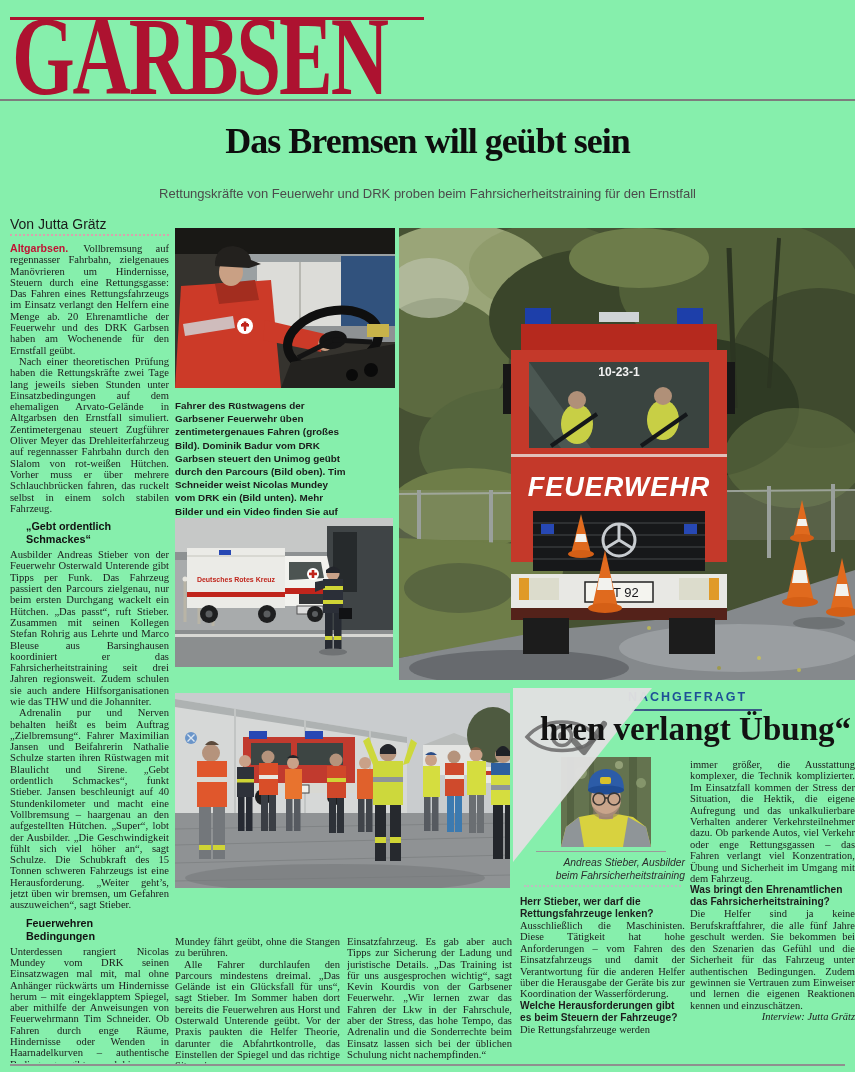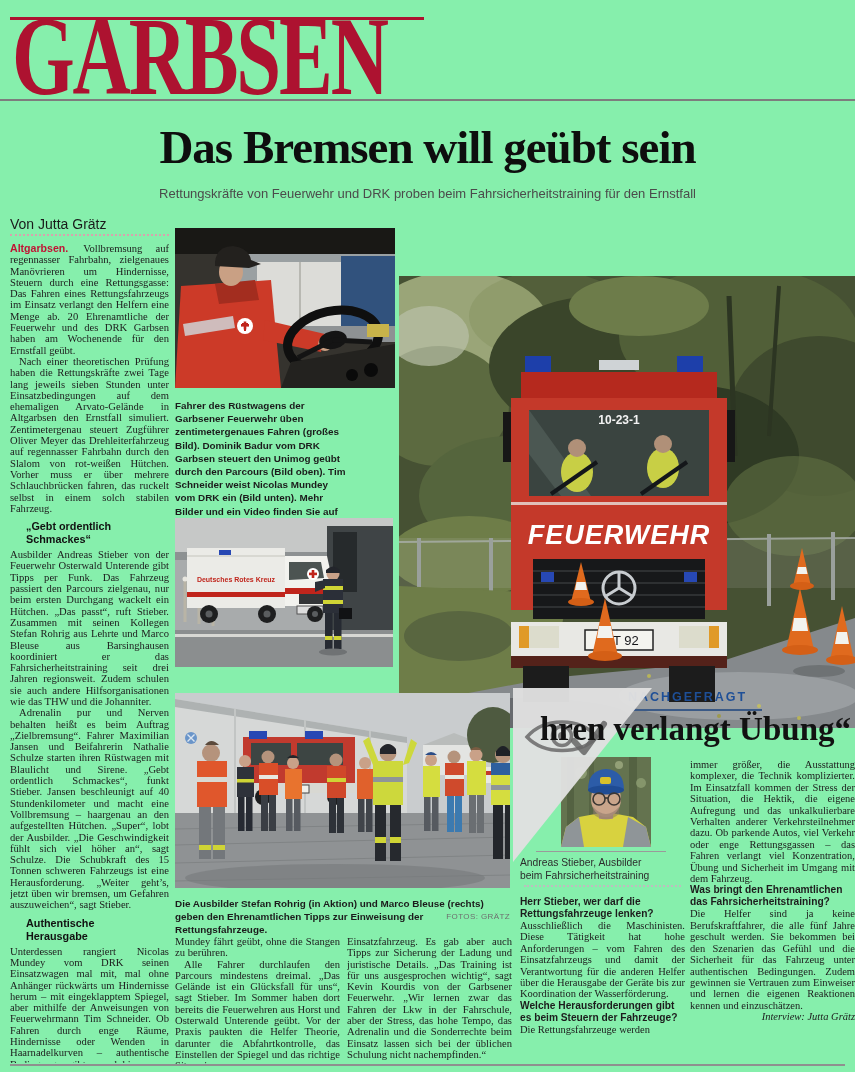--- a/index.html
+++ b/index.html
@@ -6,21 +6,21 @@
   .page{position:relative;width:855px;height:1072px;background:#86efac;overflow:hidden;
         font-family:"Liberation Sans",sans-serif;color:#1c1c1c;}
   .abs{position:absolute;}
   
   .toprule{position:absolute;left:10px;top:17px;width:414px;height:3px;background:#ad1230;}
   .masthead{position:absolute;left:12px;top:8px;font-family:"Liberation Serif",serif;
             font-weight:700;font-size:112px;line-height:96px;color:#ad1230;
             letter-spacing:-3px;transform:scale(.72,1);transform-origin:left top;white-space:nowrap;}
   .rule2{position:absolute;left:0px;top:99px;width:855px;height:2px;background:#7d7d7d;}
   .headline{position:absolute;left:0;top:120px;width:855px;text-align:center;
-            font-family:"Liberation Serif",serif;font-weight:700;font-size:47px;
+            font-family:"Liberation Serif",serif;font-weight:700;font-size:36px;
             letter-spacing:-1px;color:#0e0e0e;}
   .subheadline{position:absolute;left:0;top:186px;width:855px;text-align:center;
             font-size:13px;color:#4b4b4b;}
   .byline{position:absolute;left:10px;top:216px;font-size:14px;color:#1a1a1a;}
   .byline-rule{position:absolute;left:10px;top:234px;width:159px;border-bottom:2px dotted #d8a3ad;}
   
   .bodycol{font-family:"Liberation Serif",serif;font-size:10.6px;line-height:11.3px;
            text-align:justify;color:#1c1c1c;hyphens:auto;overflow:hidden;}
   .bodycol p{margin:0;}
   .bodycol p.ind{text-indent:9px;}
@@ -37,22 +37,22 @@
   .kicker-rule{position:absolute;left:632px;top:709px;width:130px;height:2px;background:#3b5a86;}
   .iv-headline{position:absolute;right:4px;top:711px;font-family:"Liberation Serif",serif;
           font-weight:700;font-size:33px;color:#121212;z-index:6;white-space:nowrap;}
   .iv-q{font-family:"Liberation Sans",sans-serif;font-weight:700;font-size:10.2px;
         line-height:12px;text-align:left;margin:6px 0 2px;}
   .iv-col{font-family:"Liberation Serif",serif;font-size:10.5px;line-height:11.4px;
         text-align:justify;hyphens:auto;color:#1c1c1c;}
   .iv-col p{margin:0;}
   .iv-credit{display:block;text-align:right;font-style:italic;}
   .portrait-line{position:absolute;left:536px;top:851px;width:130px;height:1px;background:#9a9a9a;}
-  .portrait-cap{position:absolute;left:520px;top:856px;width:165px;text-align:left;
-        font-size:10.3px;line-height:13px;color:#2d2d2d;}
+  .portrait-cap{position:absolute;left:520px;top:856px;width:165px;text-align:right;
+        font-size:10.3px;line-height:13px;color:#2d2d2d;font-style:italic;}
   .portrait-dots{position:absolute;left:524px;top:885px;width:157px;border-bottom:2px dotted #bdbdbd;}
   .watermark-tri{position:absolute;left:513px;top:688px;z-index:4;}
   .watermark-eye{position:absolute;left:522px;top:710px;z-index:5;}
   .bottomrule{position:absolute;left:10px;top:1064px;width:835px;height:2px;background:#8f8f8f;}
   .photo{position:absolute;overflow:hidden;background:#777;}
   svg{display:block;}
 </style>
 </head>
 <body>
 
@@ -66,21 +66,21 @@
   <div class="subheadline">Rettungskräfte von Feuerwehr und DRK proben beim Fahrsicherheitstraining für den Ernstfall</div>
   <div class="byline">Von Jutta Grätz</div>
   <div class="byline-rule"></div>
 
   <div class="abs bodycol" style="left:10px;top:243px;width:159px;height:820px;">
     <p><span class="leadin">Altgarbsen.</span> <span>Vollbremsung auf regennasser Fahrbahn, zielgenaues Manövrieren um Hindernisse, Steuern durch eine Rettungsgasse: Das Fahren eines Rettungsfahrzeugs im Einsatz verlangt den Helfern eine Menge ab. 20 Ehrenamtliche der Feuerwehr und des DRK Garbsen haben am Wochenende für den Ernstfall geübt.</span></p>
     <p class="ind">Nach einer theoretischen Prüfung haben die Rettungskräfte zwei Tage lang jeweils sieben Stunden unter Einsatzbedingungen auf dem ehemaligen Arvato-Gelände in Altgarbsen den Ernstfall simuliert. Zentimetergenau steuert Zugführer Oliver Meyer das Drehleiterfahrzeug auf regennasser Fahrbahn durch den Slalom von rot-weißen Hütchen. Vorher muss er über mehrere Schlauchbrücken fahren, das ruckelt selbst in einem solch stabilen Fahrzeug.</p>
     <h3 class="colhead">„Gebt ordentlich Schmackes“</h3>
     <p>Ausbilder Andreas Stieber von der Feuerwehr Osterwald Unterende gibt Tipps per Funk. Das Fahrzeug passiert den Parcours zielgenau, nur beim ersten Durchgang wackelt ein Hütchen. „Das passt“, ruft Stieber. Zusammen mit seinen Kollegen Stefan Rohrig aus Lehrte und Marco Bleuse aus Barsinghausen koordiniert er das Fahrsicherheitstraining seit drei Jahren regionsweit. Zudem schulen sie auch andere Hilfsorganisationen wie das THW und die Johanniter.</p>
     <p class="ind">Adrenalin pur und Nerven behalten heißt es beim Auftrag „Zielbremsung“. Fahrer Maximilian Jansen und Beifahrerin Nathalie Schulze starten ihren Rüstwagen mit Blaulicht und Sirene. „Gebt ordentlich Schmackes“, funkt Stieber. Jansen beschleunigt auf 40 Stundenkilometer und macht eine Vollbremsung – haargenau an den aufgestellten Hütchen. „Super“, lobt der Ausbilder. „Die Geschwindigkeit fühlt sich viel höher an“, sagt Schulze. Die Schubkraft des 15 Tonnen schweren Fahrzeugs ist eine Herausforderung. „Weiter geht’s, jetzt üben wir bremsen, um Gefahren auszuweichen“, sagt Stieber.</p>
-    <h3 class="colhead">Authentische Herausgabe</h3>
+    <h3 class="colhead">Feuerwehren Bedingungen</h3>
     <p>Unterdessen rangiert Nicolas Mundey vom DRK seinen Einsatzwagen mal mit, mal ohne Anhänger rückwärts um Hindernisse herum – mit eingeklapptem Spiegel, aber mithilfe der Anweisungen von Feuerwehrmann Tim Schneider. Ob Fahren durch enge Räume, Hindernisse oder Wenden in Haarnadelkurven – authentische Bedingungen gibt es auch hier.</p>
   </div>
 
   <div class="photo" style="left:175px;top:228px;width:220px;height:160px;">
     <svg width="220" height="160" viewBox="0 0 220 160">
       <rect width="220" height="160" fill="#35332e"></rect>
       <rect x="0" y="0" width="220" height="26" fill="#191815"></rect>
       <rect x="62" y="26" width="158" height="88" fill="#9aa0a2"></rect>
       <rect x="82" y="34" width="86" height="64" fill="#dcdcd8"></rect>
       <line x1="125" y1="34" x2="125" y2="98" stroke="#b8b8b2" stroke-width="2"></line>
@@ -104,21 +104,21 @@
         <line x1="158" y1="112" x2="120" y2="122" stroke="#141414" stroke-width="5"></line>
         <line x1="158" y1="112" x2="196" y2="122" stroke="#141414" stroke-width="5"></line>
       </g>
       <path d="M116,134 L220,116 L220,160 L106,160 Z" fill="#23221f"></path>
       <rect x="192" y="96" width="22" height="13" fill="#c8b34a"></rect>
       <circle cx="196" cy="142" r="7" fill="#0a0a0a"></circle>
       <circle cx="177" cy="147" r="6" fill="#0a0a0a"></circle>
     </svg>
   </div>
 
-  <div class="photo" style="left:399px;top:228px;width:456px;height:452px;margin-top:48px;">
+  <div class="photo" style="left:399px;top:228px;width:456px;height:452px;">
     <svg width="456" height="452" viewBox="0 0 456 452">
       <rect width="456" height="452" fill="#465133"></rect>
       <ellipse cx="60" cy="50" rx="90" ry="55" fill="#9aa578"></ellipse>
       <ellipse cx="150" cy="40" rx="80" ry="45" fill="#77865047"></ellipse>
       <ellipse cx="40" cy="130" rx="70" ry="60" fill="#5c6a40"></ellipse>
       <ellipse cx="200" cy="90" rx="110" ry="70" fill="#3a452a"></ellipse>
       <ellipse cx="340" cy="60" rx="120" ry="70" fill="#515f38"></ellipse>
       <ellipse cx="420" cy="140" rx="90" ry="80" fill="#3f4a2e"></ellipse>
       <ellipse cx="300" cy="180" rx="100" ry="70" fill="#2f3a24"></ellipse>
       <ellipse cx="110" cy="220" rx="90" ry="60" fill="#55653d"></ellipse>
@@ -398,24 +398,20 @@
             <rect x="14" y="-6" width="10" height="54" fill="#23262b"></rect>
           </g>
       </g>
       <g transform="translate(10,39)" opacity=".85">
         <circle cx="6" cy="6" r="6" fill="#2d6fc2" opacity=".75"></circle>
         <path d="M2.5,2.5 L9.5,9.5 M9.5,2.5 L2.5,9.5" stroke="#dce8f5" stroke-width="1.4"></path>
       </g>
     </svg>
   </div>
 
-  <div class="abs cap" style="left:175px;top:897px;width:337px;height:27px;">
-    <span>Die Ausbilder Stefan Rohrig (in Aktion) und Marco Bleuse (rechts) geben den Ehrenamtlichen Tipps zur Einweisung der Rettungsfahrzeuge.</span>
-    <span class="credit">FOTOS: GRÄTZ</span>
-  </div>
 
   <div class="abs bodycol" style="left:175px;top:936px;width:165px;height:128px;">
     <p>Mundey fährt geübt, ohne die Stangen zu berühren.</p>
     <p class="ind">Alle Fahrer durchlaufen den Parcours mindestens dreimal. „Das Gelände ist ein Glücksfall für uns“, sagt Stieber. Im Sommer haben dort bereits die Feuerwehren aus Horst und Osterwald Unterende geübt. Vor der Praxis paukten die Helfer Theorie, darunter die Abfahrtkontrolle, das Einstellen der Spiegel und das richtige Sitzen im</p>
   </div>
   <div class="abs bodycol" style="left:347px;top:936px;width:165px;height:128px;">
     <p>Einsatzfahrzeug. Es gab aber auch Tipps zur Sicherung der Ladung und juristische Details. „Das Training ist für uns ausgesprochen wichtig“, sagt Kevin Kourdis von der Garbsener Feuerwehr. „Wir lernen zwar das Fahren der Lkw in der Fahrschule, aber der Stress, das hohe Tempo, das Adrenalin und die Sonderrechte beim Einsatz lassen sich bei der üblichen Schulung nicht nachempfinden.“</p>
   </div>
 
   <div class="kicker">NACHGEFRAGT</div>

